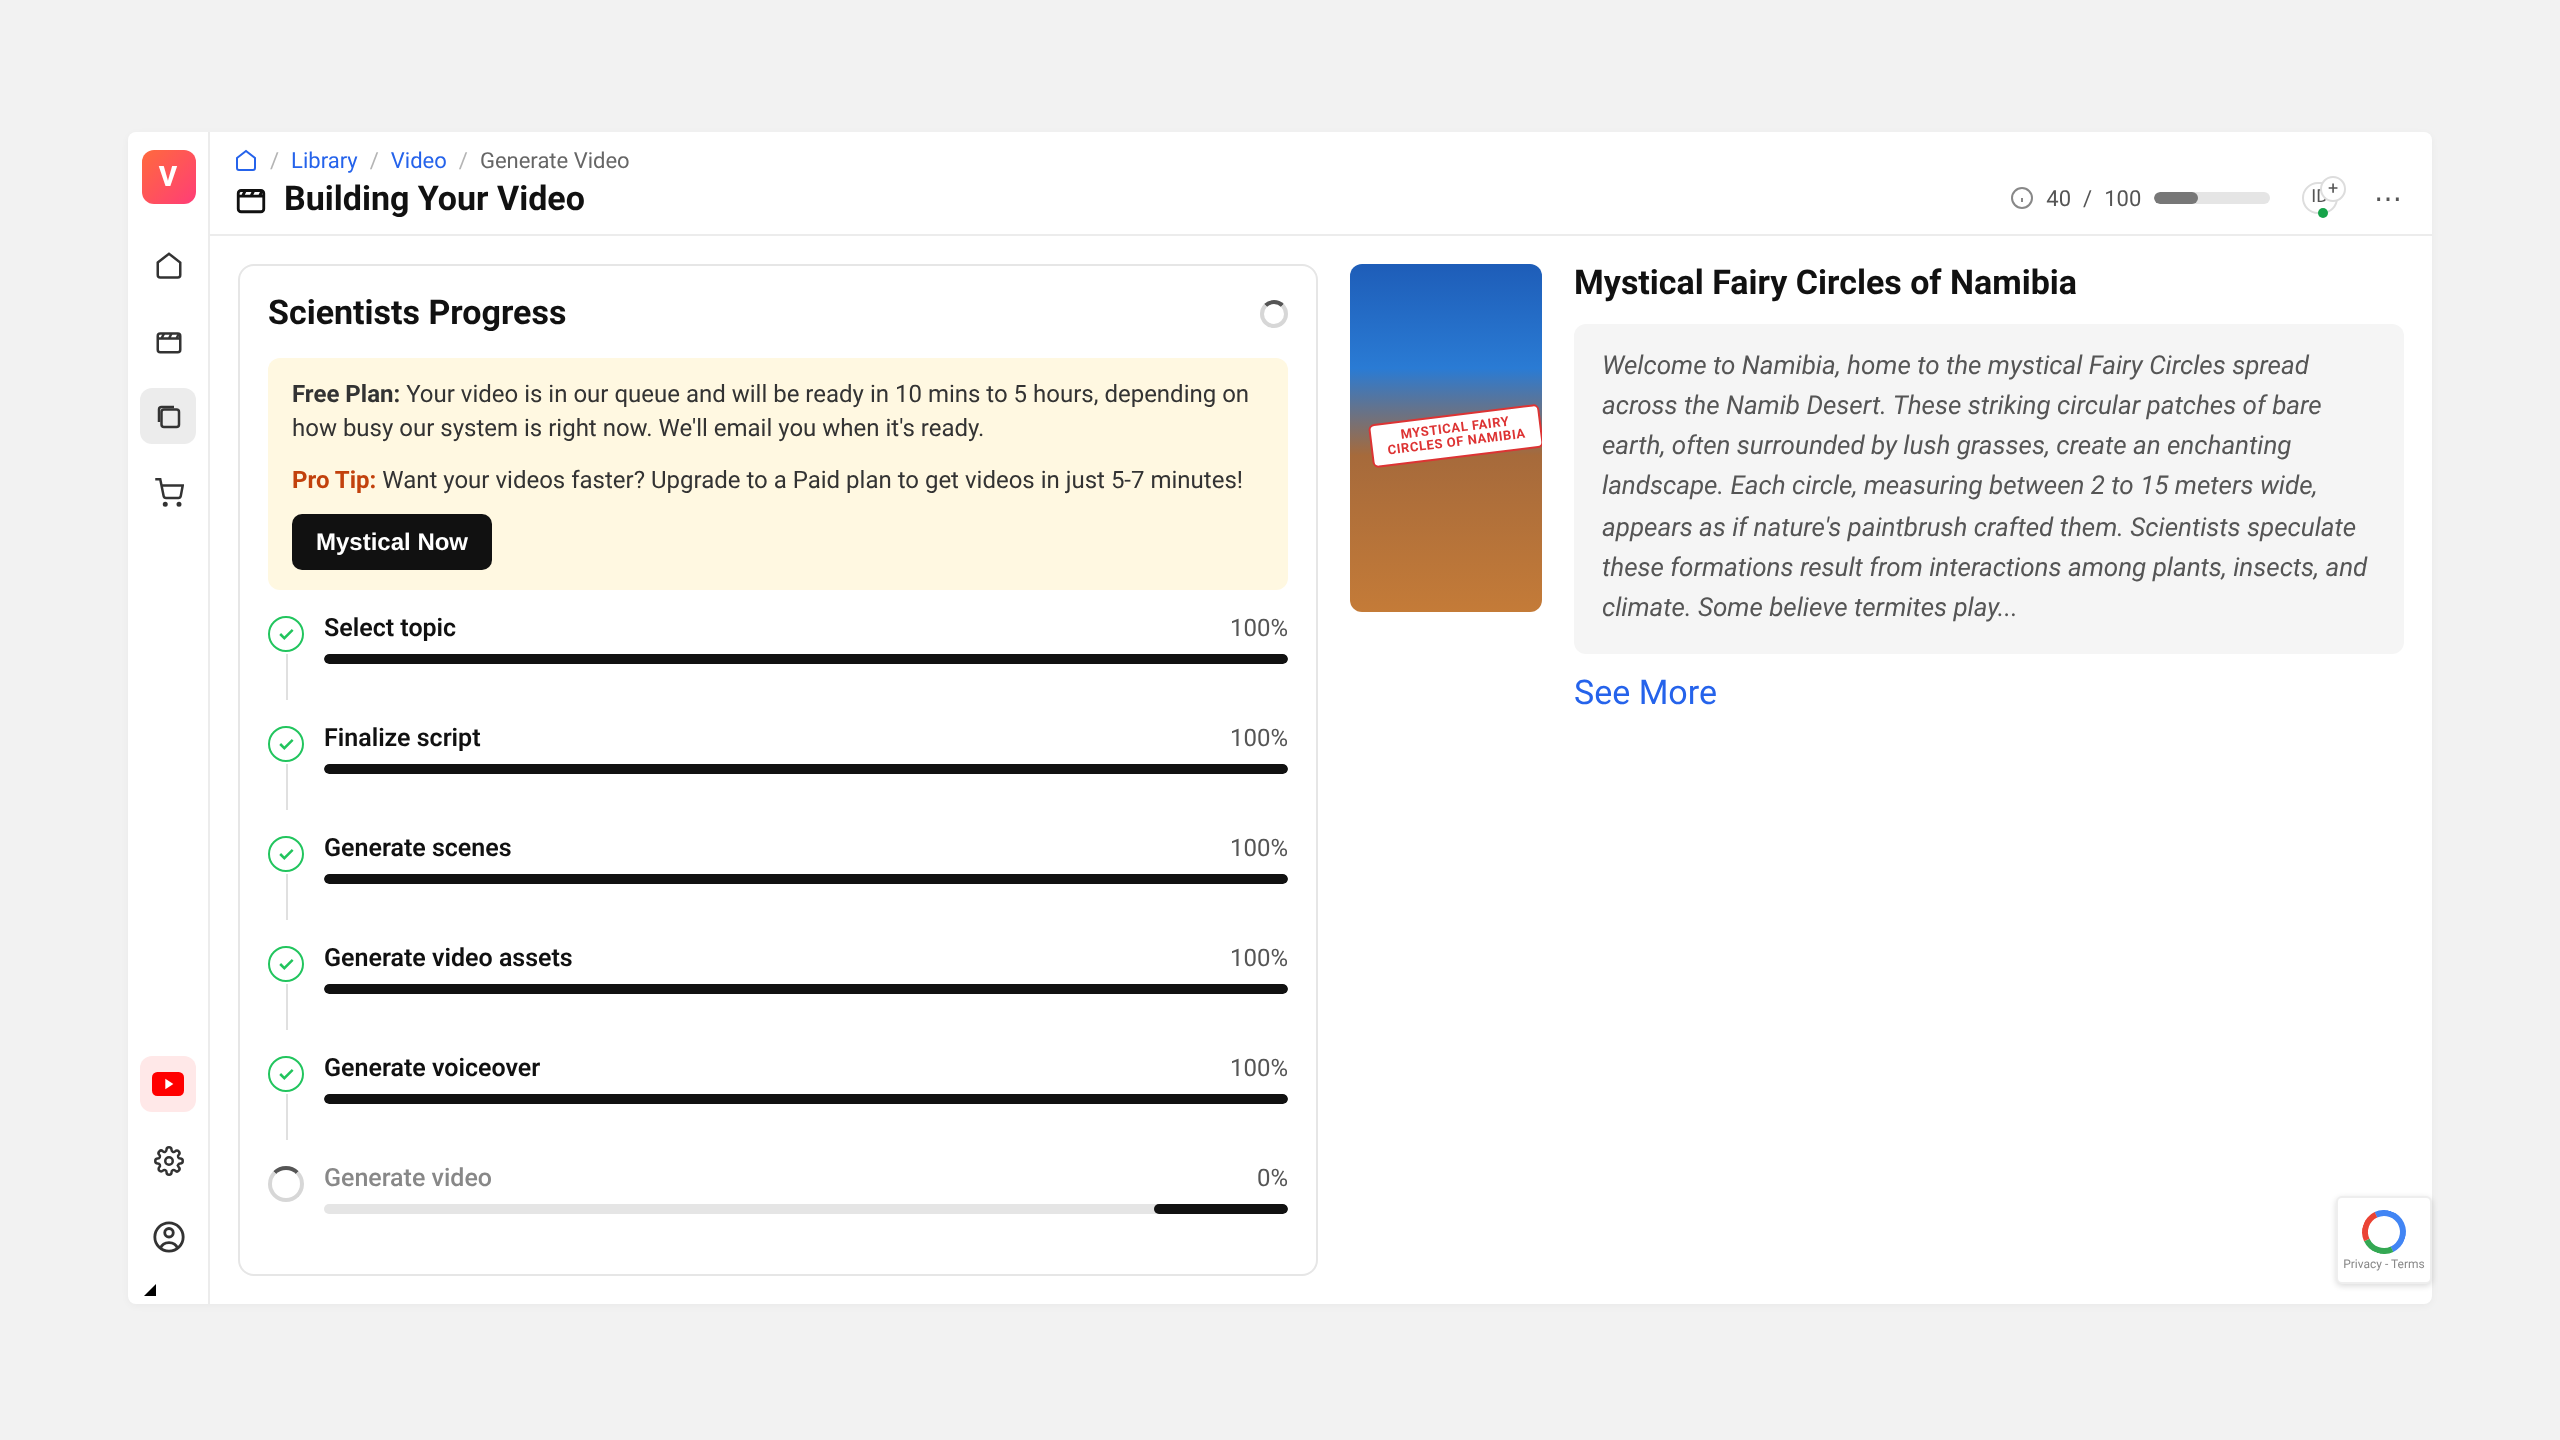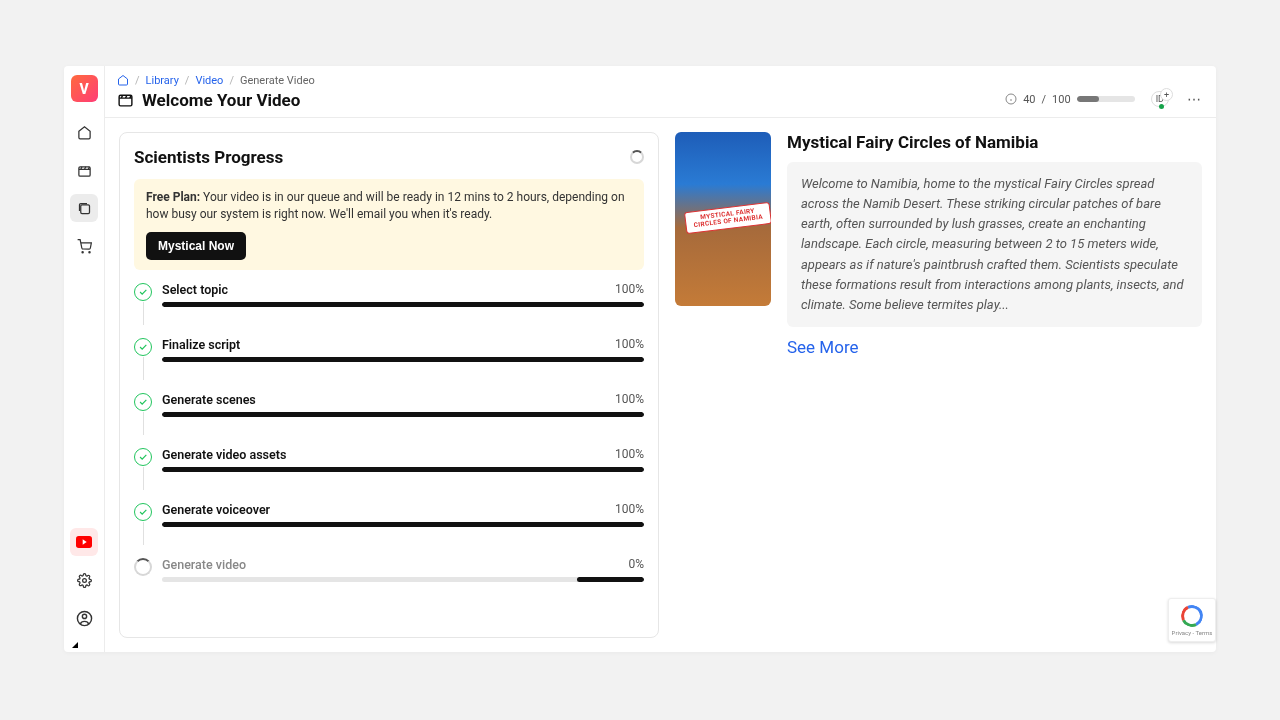--- a/index.html
+++ b/index.html
@@ -256,21 +256,21 @@
           <span class="sep">/</span>
           <span style="color:#666">Generate Video</span>
         </div>
         <div class="page-title-row">
           <span>
             <svg width="17" height="17" viewBox="0 0 24 24" fill="none" stroke="#111" stroke-width="2">
                 <rect x="3" y="6" width="18" height="15" rx="2"></rect>
                 <path d="M3 10h18M8 6l-2 4M14 6l-2 4M20 6l-2 4"></path>
               </svg>
           </span>
-          <div class="page-title">Welcome Your Video</div>
+          <div class="page-title">Building Your Video</div>
         </div>
       </div>
       <div class="top-right">
         <div class="credits">
           <span style="cursor:pointer">
             <svg width="12" height="12" viewBox="0 0 24 24" fill="none" stroke="#888" stroke-width="2">
                 <circle cx="12" cy="12" r="10"></circle>
                 <path d="M12 16v-4M12 8h.01"></path>
               </svg>
           </span>
@@ -290,21 +290,22 @@
     </div>
 
     <div class="content">
 
       <div class="card">
         <div class="card-head">
           <div class="card-title">Scientists Progress</div>
           <div class="spinner"></div>
         </div>
         <div class="notice">
-          <p><span class="hl">Free Plan:</span><span> Your video is in our queue and will be ready in 12 mins to 2 hours, depending on how busy our system is right now. We'll email you when it's ready.</span></p>
+          <p><span class="hl">Free Plan:</span><span> Your video is in our queue and will be ready in 10 mins to 5 hours, depending on how busy our system is right now. We'll email you when it's ready.</span></p>
+          <p><span class="pro">Pro Tip:</span><span> Want your videos faster? Upgrade to a Paid plan to get videos in just 5-7 minutes!</span></p>
           <button class="upgrade-btn">Mystical Now</button>
         </div>
         <div class="steps" id="steps">
             <div class="step">
               <div class="step-ico done">
                 <svg class="chk" viewBox="0 0 24 24" fill="none" stroke="currentColor" stroke-width="3">
                   <path d="M5 12l5 5L20 7"></path>
                 </svg>
               </div>
               <div class="connector"></div>

